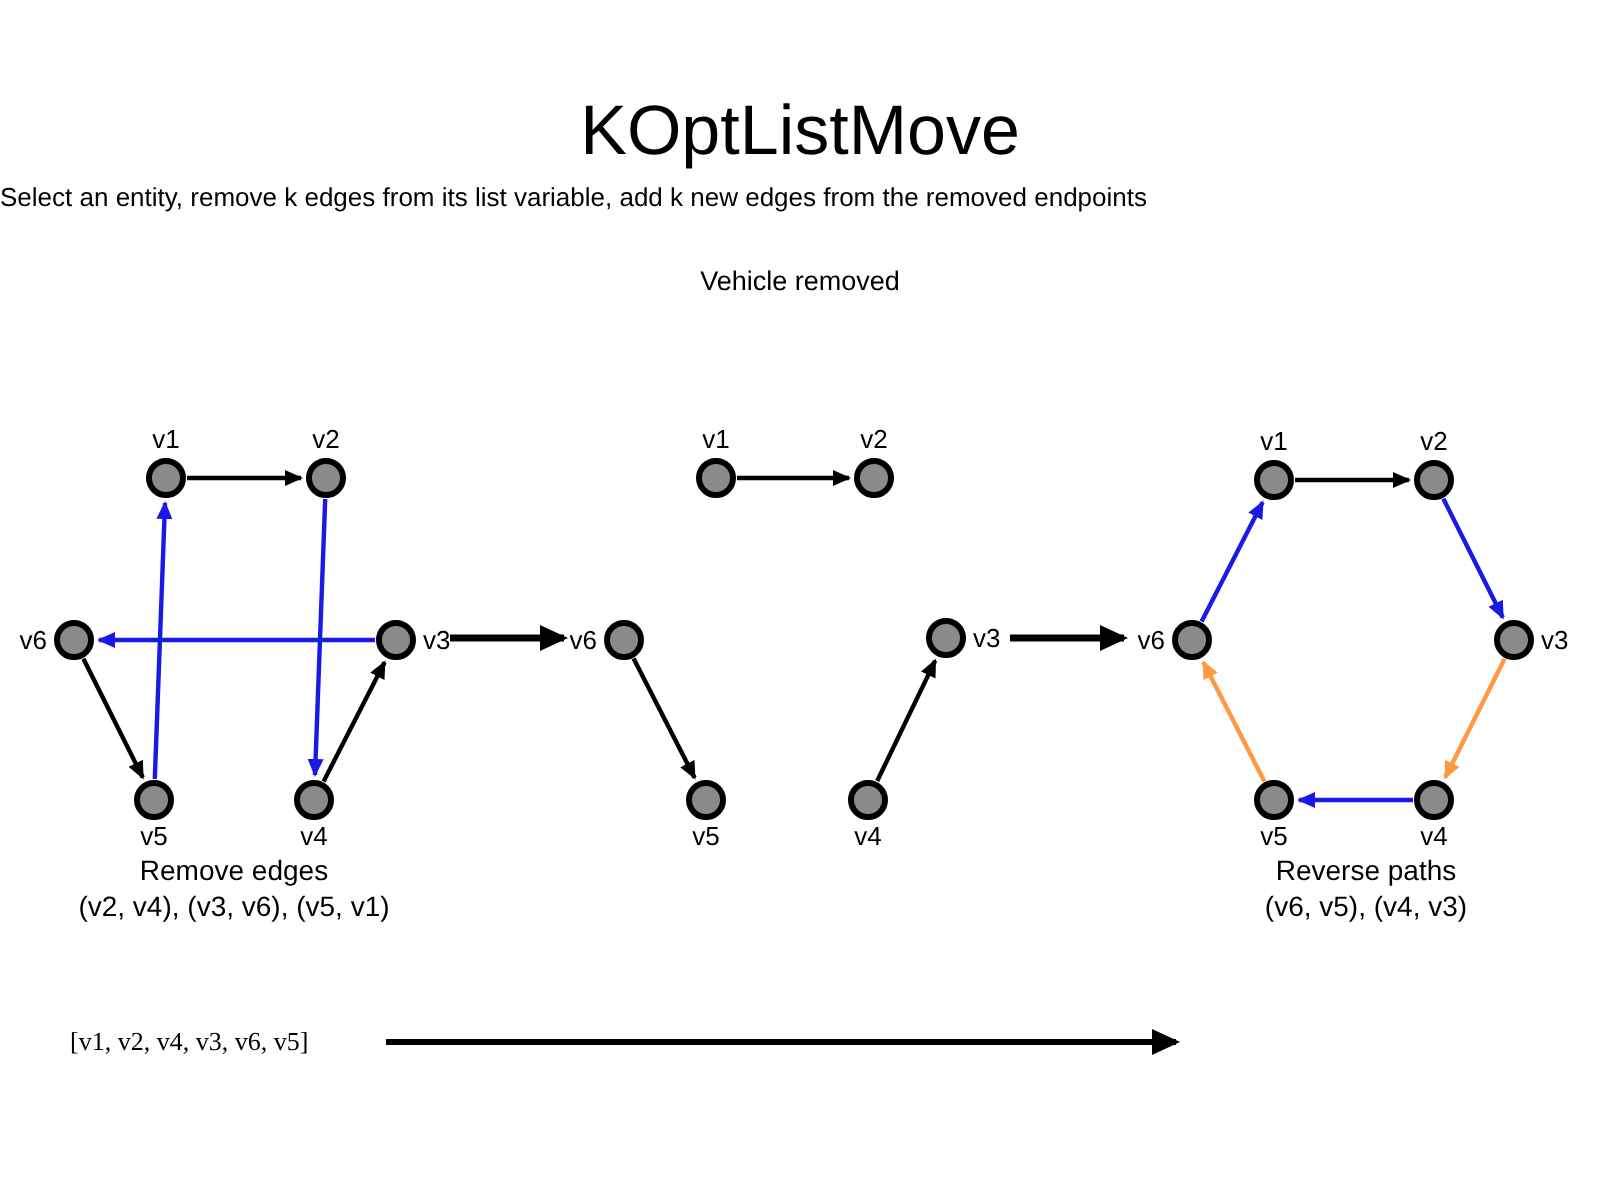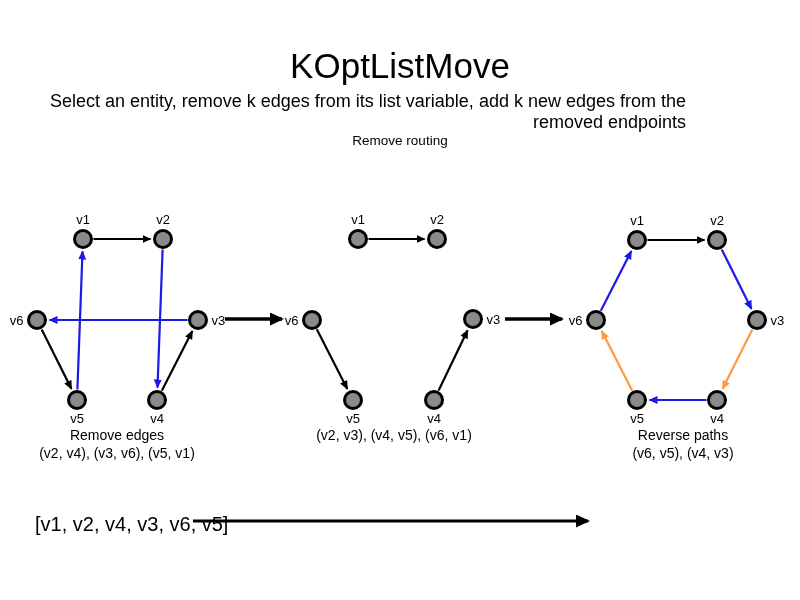--- a/index.html
+++ b/index.html
@@ -17,22 +17,22 @@
     position: absolute;
     top: 24px; left: 0; width: 800px;
     text-align: center;
     font-size: 35px;
     font-weight: 400;
     letter-spacing: 0px;
   }
   .subtitle {
     position: absolute;
     top: 69px; left: 0; width: 686px;
-    text-align: right;
-    font-size: 18px;
+    text-align: left;
+    font-size: 13px;
   }
   .context-label {
     position: absolute;
     top: 111px; left: 0; width: 800px;
     text-align: center;
     font-size: 13.5px;
   }
   svg.canvas {
     position: absolute;
     top: 0; left: 0;
@@ -47,32 +47,33 @@
     position: absolute;
     top: 404px;
     width: 260px;
     text-align: center;
     font-size: 14px;
     line-height: 18px;
   }
   .footer-list {
     position: absolute;
     top: 491px;
-    font-size: 20px;
+    font-size: 13px;
     white-space: nowrap;
+    font-family: Liberation Serif, serif;
   }
 </style>
 </head>
 <body>
 
 <div class="stage">
 
   <div class="title">KOptListMove</div>
   <div class="subtitle">Select an entity, remove k edges from its list variable, add k new edges from the removed endpoints</div>
-  <div class="context-label">Remove routing</div>
+  <div class="context-label">Vehicle removed</div>
 
   <svg class="canvas" id="canvas" viewBox="0 0 800 600">
       <defs>
         <marker id="arrow-black" markerUnits="userSpaceOnUse" markerWidth="12" markerHeight="10" refX="8" refY="4" orient="auto">
           <path d="M0,0 L9,4 L0,8 Z" fill="#000000"></path>
         </marker>
         <marker id="arrow-blue" markerUnits="userSpaceOnUse" markerWidth="12" markerHeight="10" refX="8" refY="4" orient="auto">
           <path d="M0,0 L9,4 L0,8 Z" fill="#1a1ae6"></path>
         </marker>
         <marker id="arrow-orange" markerUnits="userSpaceOnUse" markerWidth="12" markerHeight="10" refX="8" refY="4" orient="auto">
@@ -142,21 +143,20 @@
       <line x1="225" y1="297" x2="282" y2="297" stroke="#000000" stroke-width="3.5" marker-end="url(#arrow-big)"></line>
       <line x1="505" y1="297" x2="562" y2="297" stroke="#000000" stroke-width="3.5" marker-end="url(#arrow-big)"></line>
       <line x1="193" y1="499" x2="588" y2="499" stroke="#000000" stroke-width="3" marker-end="url(#arrow-big)"></line>
     </svg>
 
   <div class="caption" style="left:-13px">
     <div>Remove edges</div>
     <div>(v2, v4), (v3, v6), (v5, v1)</div>
   </div>
   <div class="caption" style="left:264px">
-    <div>(v2, v3), (v4, v5), (v6, v1)</div>
   </div>
   <div class="caption" style="left:553px">
     <div>Reverse paths</div>
     <div>(v6, v5), (v4, v3)</div>
   </div>
 
   <div class="footer-list" style="left:35px">[v1, v2, v4, v3, v6, v5]</div>
 
 </div>
 

